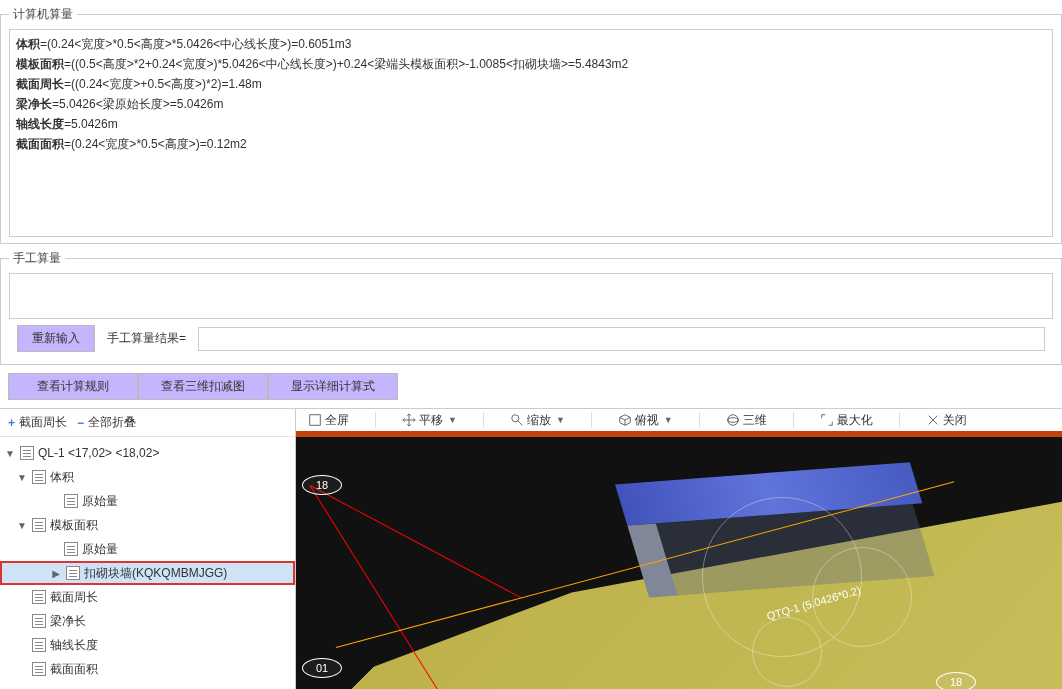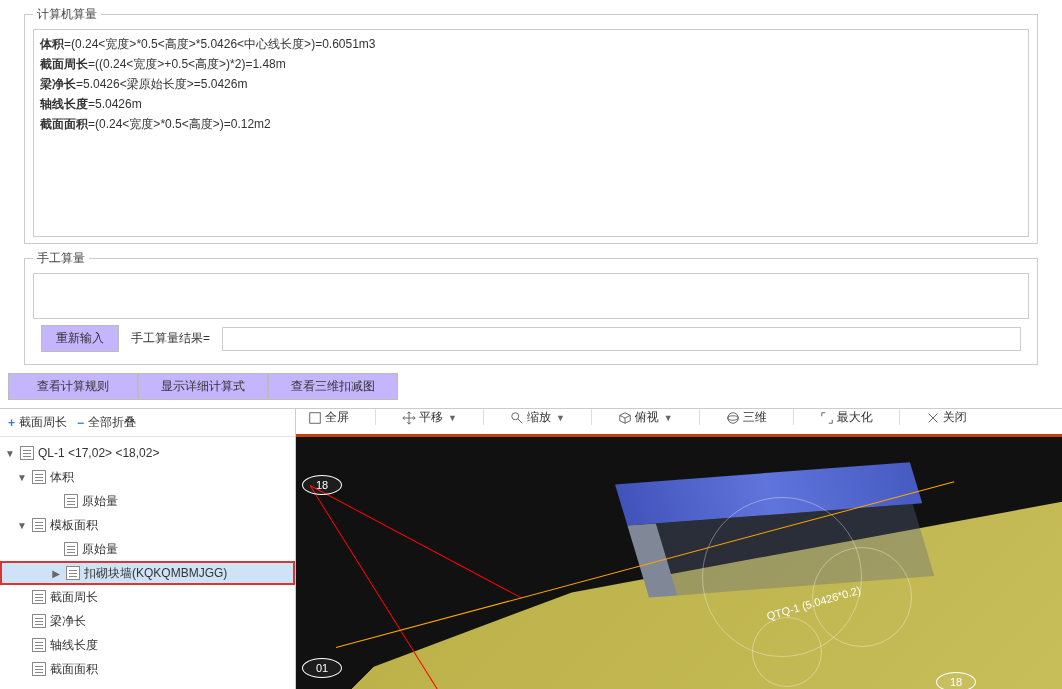--- a/index.html
+++ b/index.html
@@ -1,17 +1,17 @@
 <!DOCTYPE html>
 <html><head>
 <meta charset="utf-8">
 <style>
 *{box-sizing:border-box;margin:0;padding:0;font-family:"Microsoft YaHei",Arial,sans-serif;font-size:12px;color:#333}
 body{background:#fff;width:1062px;height:689px;overflow:hidden}
-fieldset{border:1px solid #ccc;margin:6px 24px;padding:6px 8px;position:relative}
+fieldset{border:1px solid #ccc;margin:6px 0;padding:6px 8px;position:relative}
 legend{padding:0 4px;font-size:12px;color:#444}
 .calc-text{font-size:12px;line-height:20px;padding:4px 6px;background:#fff;border:1px solid #ccc;height:208px}
 .calc-text b{font-weight:700}
 .manual-box{height:46px;border:1px solid #ccc;background:#fff}
 .manual-row{display:flex;align-items:center;gap:12px;padding:6px 8px}
 .btn{background:#c4b5fd;border:1px solid #bbb;padding:4px 14px;font-size:12px;cursor:pointer;color:#333}
 .result-input{flex:1;border:1px solid #ccc;height:24px;padding:0 6px}
 .action-row{display:flex;padding:2px 8px 8px}
 .action-row .btn{width:130px}
 .split{display:flex;height:288px;border-top:1px solid #ccc}
@@ -23,21 +23,21 @@
 .tree{flex:1;overflow:auto;padding:4px 0}
 .tree-row{display:flex;align-items:center;height:24px;cursor:pointer;padding-left:4px}
 .caret{width:12px;text-align:center;color:#666;font-size:10px}
 .caret.empty{visibility:hidden}
 .doc-ic{display:inline-flex;width:14px;height:14px;border:1px solid #888;margin:0 4px;position:relative;background:#fff}
 .doc-ic::before{content:"";position:absolute;left:2px;right:2px;top:3px;height:1px;background:#888;box-shadow:0 3px 0 #888,0 6px 0 #888}
 .tree-label{flex:1;white-space:nowrap;overflow:hidden;text-overflow:ellipsis}
 .hl{border:2px solid #d33;background:#cfe3f7}
 .ind1{padding-left:16px}.ind2{padding-left:48px}
 .right{flex:1;display:flex;flex-direction:column;background:#fff}
-.right-toolbar{display:flex;align-items:flex-start;gap:20px;height:28px;border-bottom:3px solid #c2410c;padding:0 8px}
+.right-toolbar{display:flex;align-items:center;gap:20px;height:28px;border-bottom:6px solid #c2410c;padding:0 8px}
 .rtb{display:flex;align-items:center;gap:3px;padding:0 4px;cursor:pointer;color:#333}
 .rtb svg{width:14px;height:14px}
 .sep{width:1px;height:16px;background:#ddd;margin:0 2px}
 .drop{font-size:9px;color:#666;margin-left:2px}
 .canvas{flex:1;background:#111;position:relative;overflow:hidden}
 .ground{position:absolute;inset:0;background:linear-gradient(135deg,#111 0%,#111 30%,#bdb24a 30%,#c7be5a 100%);clip-path:polygon(0 100%,100% 100%,100% 25%,36% 60%,0 100%)}
 .beam{position:absolute;left:330px;top:38px;width:310px;height:120px;transform:skewY(14deg) rotate(-18deg)}
 .beam-side{position:absolute;left:0;top:0;width:100%;height:40px;background:linear-gradient(90deg,#4a5fd8,#6e86ff 50%,#5068e0);opacity:.85}
 .beam-front{position:absolute;left:0;top:40px;width:30px;height:70px;background:#808898}
 .beam-inner{position:absolute;left:30px;top:40px;width:270px;height:70px;background:rgba(90,100,130,.35)}
@@ -53,41 +53,42 @@
 .c3{width:70px;height:70px;right:240px;top:180px}
 .lbl3d{position:absolute;right:200px;top:160px;color:#fff;font-size:11px;transform:rotate(-16deg)}
 </style>
 </head>
 <body>
 
 <fieldset>
   <legend>计算机算量</legend>
   <div class="calc-text">
     <div><b>体积</b><span>=(0.24&lt;宽度&gt;*0.5&lt;高度&gt;*5.0426&lt;中心线长度&gt;)=0.6051m3</span></div>
+    <div><b>模板面积</b><span>=((0.5&lt;高度&gt;*2+0.24&lt;宽度&gt;)*5.0426&lt;中心线长度&gt;)+0.24&lt;梁端头模板面积&gt;-1.0085&lt;扣砌块墙&gt;=5.4843m2</span></div>
     <div><b>截面周长</b><span>=((0.24&lt;宽度&gt;+0.5&lt;高度&gt;)*2)=1.48m</span></div>
     <div><b>梁净长</b><span>=5.0426&lt;梁原始长度&gt;=5.0426m</span></div>
     <div><b>轴线长度</b><span>=5.0426m</span></div>
     <div><b>截面面积</b><span>=(0.24&lt;宽度&gt;*0.5&lt;高度&gt;)=0.12m2</span></div>
   </div>
 </fieldset>
 
 <fieldset>
   <legend>手工算量</legend>
   <div class="manual-box"></div>
   <div class="manual-row">
     <button class="btn">重新输入</button>
     <span>手工算量结果=</span>
     <input class="result-input" style="">
   </div>
 </fieldset>
 
 <div class="action-row">
   <button class="btn">查看计算规则</button>
+  <button class="btn">查看三维扣减图</button>
   <button class="btn">显示详细计算式</button>
-  <button class="btn">查看三维扣减图</button>
 </div>
 
 <div class="split">
 
   <div class="left">
     <div class="left-toolbar">
       <div class="tb-item">
         <span class="plus-ic">+</span>
         <span>截面周长</span>
       </div>

